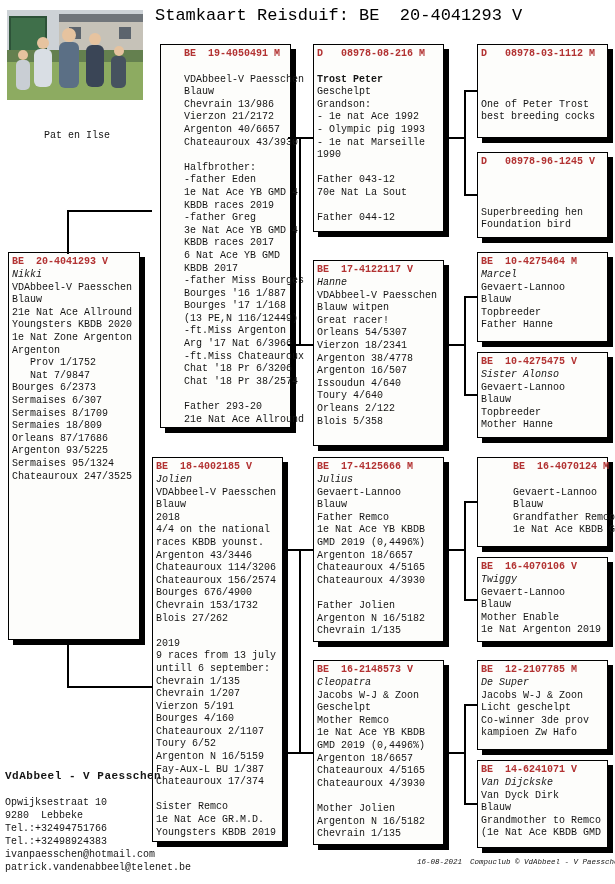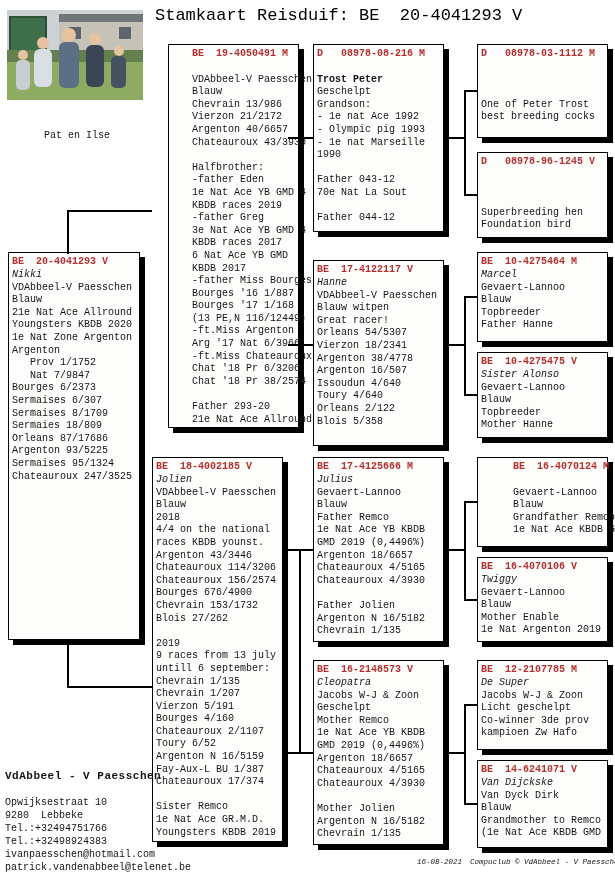--- a/index.html
+++ b/index.html
@@ -14,21 +14,21 @@
 
   .box{position:absolute;box-sizing:border-box;background:#fdfdfb;border:1.5px solid #000;
        box-shadow:5px 5px 0 0 #000;padding:2px 3px;font-size:10px;line-height:12.6px;}
   .hdr{color:var(--header-red,#b23232);font-weight:bold;white-space:pre;line-height:13px;margin-bottom:1px;}
   .name{font-style:italic;font-weight:normal;white-space:pre;line-height:12.6px;}
   .ln{white-space:pre;line-height:12.6px;min-height:12.6px;}
   .ln.b{font-weight:bold;}
 
   
   .b-subject{left:8px;  top:252px;width:132px;height:388px;}
-  .b-father {left:168px;top:44px; width:131px;height:384px;padding-left:23px;}
+  .b-father {left:160px;top:44px; width:131px;height:384px;padding-left:23px;}
   .b-mother {left:152px;top:457px;width:131px;height:385px;}
   .b-ff {left:313px;top:44px; width:131px;height:188px;}
   .b-fm {left:313px;top:260px;width:131px;height:186px;}
   .b-mf {left:313px;top:457px;width:131px;height:185px;}
   .b-mm {left:313px;top:660px;width:131px;height:185px;}
   .b-fff{left:477px;top:44px; width:131px;height:94px;}
   .b-ffm{left:477px;top:152px;width:131px;height:86px;}
   .b-fmf{left:477px;top:252px;width:131px;height:90px;}
   .b-fmm{left:477px;top:352px;width:131px;height:86px;}
   .b-mff{left:477px;top:457px;width:131px;height:90px;padding-left:35px;}

